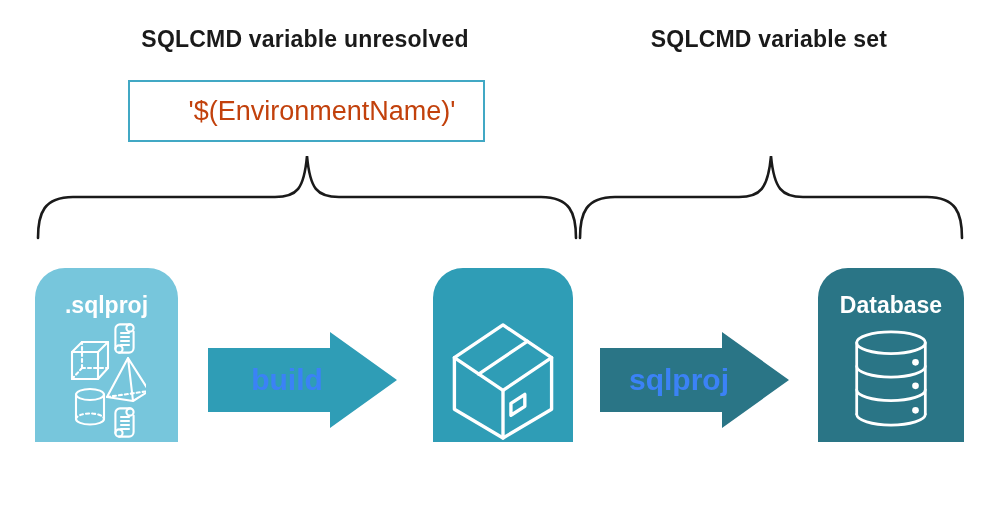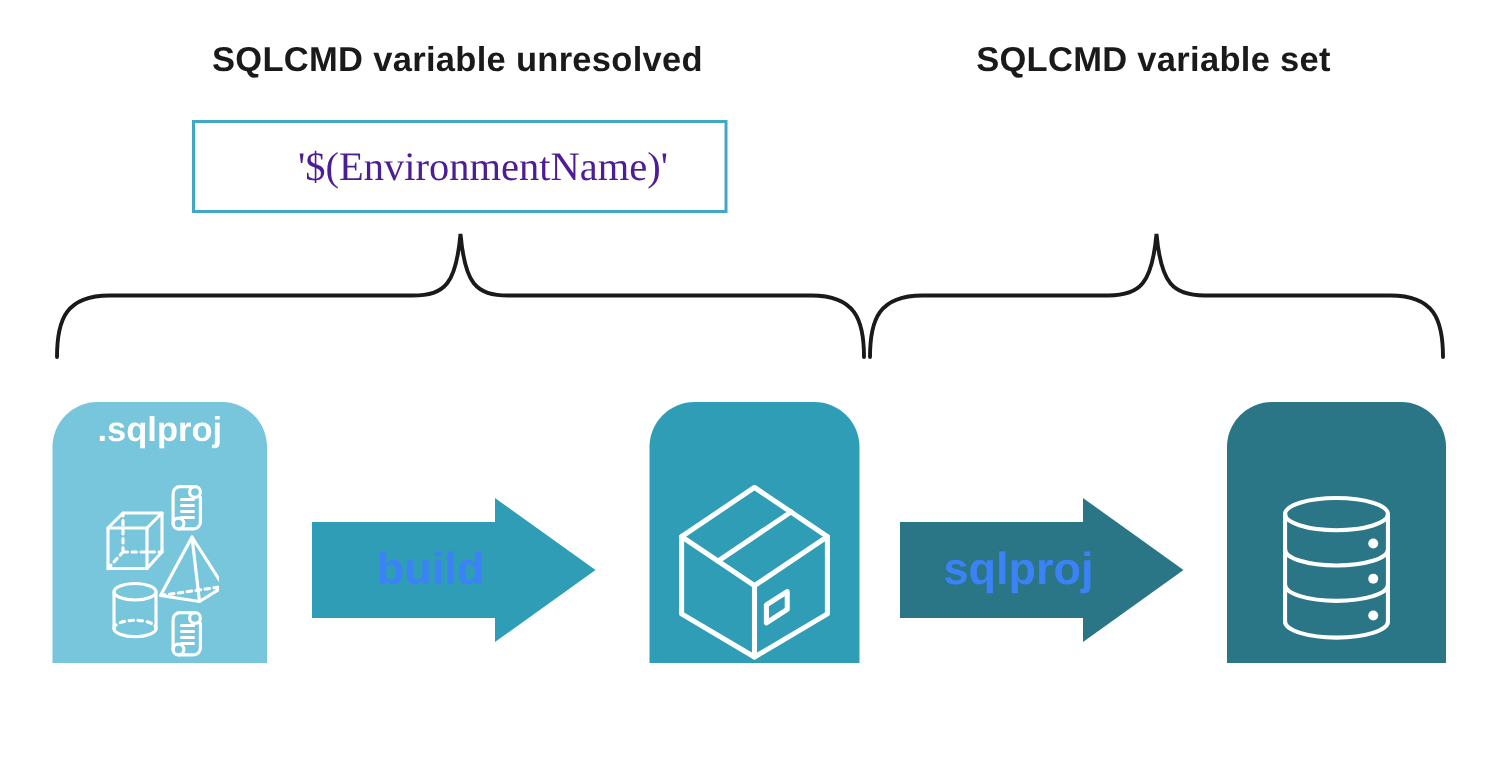--- a/index.html
+++ b/index.html
@@ -8,33 +8,33 @@
 
   .heading{position:absolute;top:26px;font-size:23px;font-weight:700;letter-spacing:.2px;
            text-align:center;color:var(--c-ink,#1a1a1a);}
   #heading-left{left:105px;width:400px;}
   #heading-right{left:589px;width:360px;}
 
   .code-box{position:absolute;top:80px;height:58px;border:2px solid var(--c-box_border,#41A8C4);
             background:#fff;display:flex;align-items:center;justify-content:center;}
   #code-box-left{left:128px;width:353px;}
   #code-box-right{left:668px;width:200px;}
-  .code-text{font-family:Liberation Serif, serif;font-size:27px;
-             color:#4c1d95;white-space:pre;margin-left:31px;}
+  .code-text{font-family:Liberation Sans, sans-serif;font-size:27px;
+             color:#c2410c;white-space:pre;margin-left:31px;}
 
   .brace{position:absolute;top:151px;height:90px;}
   #brace-left{left:35px;width:544px;}
   #brace-right{left:577px;width:388px;}
   .brace path{stroke:#1a1a1a;stroke-width:2.6;fill:none;stroke-linecap:round;}
 
   .stage{position:absolute;top:268px;height:224px;border-radius:30px;}
   #stage-sqlproj{left:35px;width:143px;background:var(--c-sqlproj,#77C6DC);}
   #stage-dacpac{left:433px;width:140px;background:var(--c-dacpac,#2F9DB6);}
   #stage-database{left:818px;width:146px;background:var(--c-database,#2A7586);}
-  .stage-title{width:100%;padding-top:5px;text-align:center;font-size:23px;font-weight:700;color:#fff;}
+  .stage-title{width:100%;padding-top:24px;text-align:center;font-size:23px;font-weight:700;color:#fff;}
   .stage-icon{position:absolute;}
   .stage-icon svg{display:block;width:100%;height:100%;}
   .wire{stroke:#fff;fill:none;stroke-width:2.1;stroke-linejoin:round;stroke-linecap:round;}
   .wire-thick{stroke:#fff;fill:none;stroke-width:3.4;stroke-linejoin:round;stroke-linecap:round;}
   .dash{stroke-dasharray:3 3;}
 
   .flow-arrow{position:absolute;top:331px;width:190px;height:98px;}
   #arrow-build{left:208px;color:var(--c-dacpac,#2F9DB6);}
   #arrow-deploy{left:600px;color:var(--c-database,#2A7586);}
   .flow-arrow svg{position:absolute;inset:0;}
@@ -124,20 +124,21 @@
   </div>
 
   <div class="flow-arrow" id="arrow-deploy">
     <svg viewBox="0 0 190 98">
       <polygon points="0,17 122,17 122,1 189,49 122,97 122,81 0,81" fill="currentColor"></polygon>
     </svg>
     <div class="arrow-label">sqlproj</div>
   </div>
 
   <div class="stage" id="stage-database">
+    <div class="stage-title">Database</div>
     <div class="stage-icon" style="left:35px;top:62px;width:76px;height:98px;">
       <svg viewBox="0 0 76 100">
         <ellipse class="wire-thick" cx="38" cy="13" rx="35" ry="11" style="stroke-width:2.8"></ellipse>
         <path class="wire-thick" d="M3 13 V86 M73 13 V86" style="stroke-width:2.8"></path>
         <path class="wire-thick" d="M3 86 A35 11 0 0 0 73 86" style="stroke-width:2.8"></path>
         <path class="wire-thick" d="M3 37 A35 11 0 0 0 73 37" style="stroke-width:2.8"></path>
         <path class="wire-thick" d="M3 61 A35 11 0 0 0 73 61" style="stroke-width:2.8"></path>
         <circle cx="63" cy="33" r="3.4" fill="#fff"></circle>
         <circle cx="63" cy="57" r="3.4" fill="#fff"></circle>
         <circle cx="63" cy="82" r="3.4" fill="#fff"></circle>

